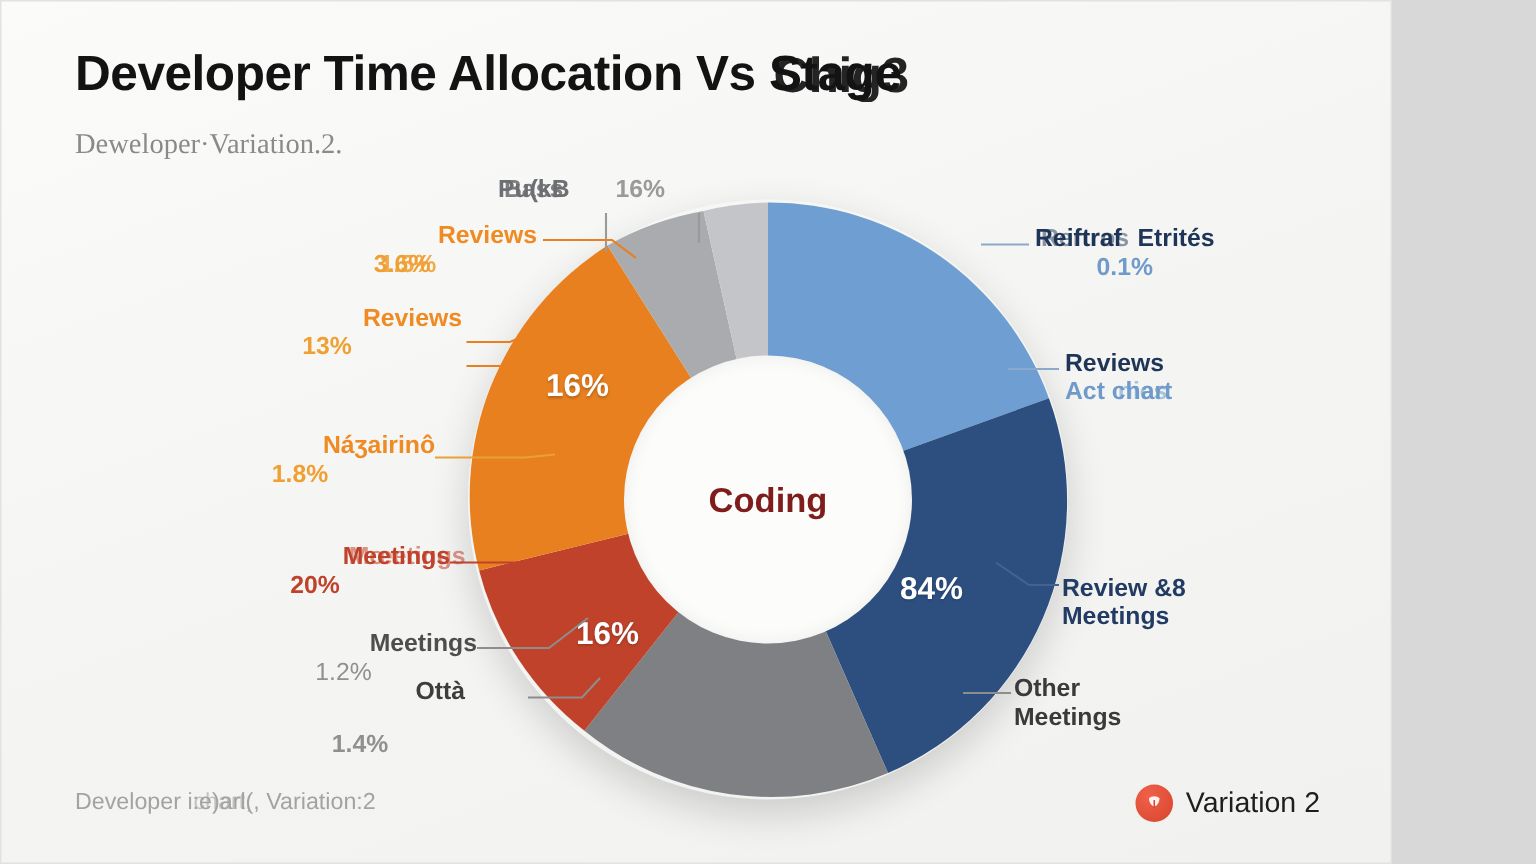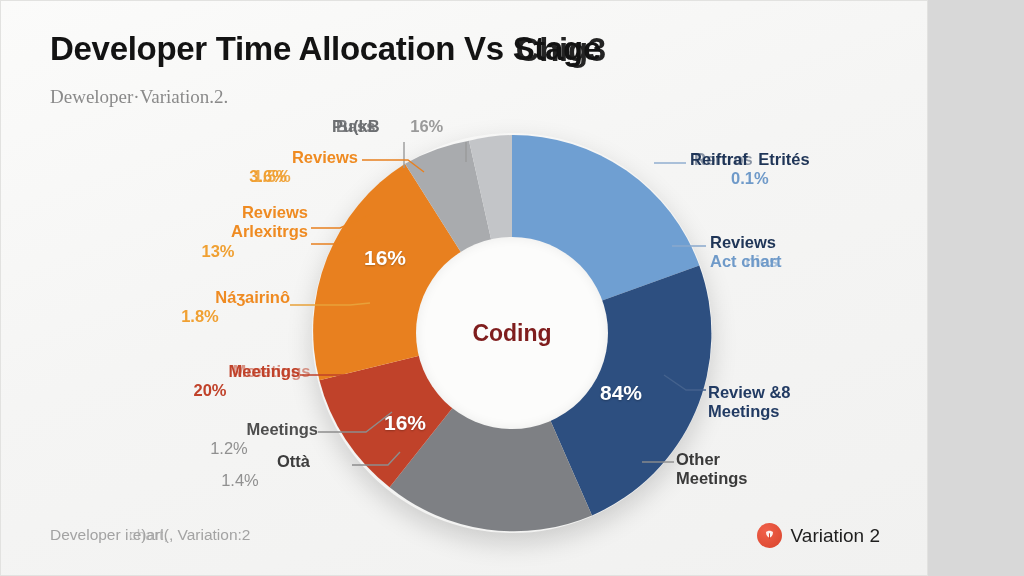--- a/index.html
+++ b/index.html
@@ -244,21 +244,20 @@
     <div class="l2" style="color:#f0a032;">
       <span class="ov">
         <span>3.6%</span>
         <span class="b">1.5%</span>
       </span>
     </div>
   </div>
 
   <div class="callout left" style="left:128px; top:203px; width:180px;">
     <div class="l1" style="color:#ef8b22;">Reviews</div>
-    <div class="l1" style="color:#ef8b22;">Arlexitrgs</div>
     <div class="l2" style="color:#f0a032;">13%</div>
   </div>
 
   <div class="callout left" style="left:110px; top:288px; width:180px;">
     <div class="l1" style="color:#ef8b22;">
       <span class="ov">
         <span>Náʒairinô</span>
       </span>
     </div>
     <div class="l2" style="color:#f0a032;">1.8%</div>
@@ -278,21 +277,21 @@
     <div class="l1" style="color:#4e4e4e;">Meetings</div>
     <div class="l2" style="color:#909090; font-weight:normal;">1.2%</div>
   </div>
 
   <div class="callout left" style="left:170px; top:452px; width:140px;">
     <div class="l1" style="color:#3d3d3d;">
       <span class="ov">
         <span>Ottà</span>
       </span>
     </div>
-    <div class="l2" style="color:#909090; font-weight:normal;">1.4%</div>
+    <div class="l2" style="color:#909090; font-weight:bold;margin-top:16px;">1.4%</div>
   </div>
 
   <div class="callout right" style="left:690px; top:150px;">
     <div class="l1" style="color:#1f3557;">
       <span class="ov">
         <span>Reiftraf</span>
         <span class="b" style="opacity:0.5;">Rertros</span>
       </span>
       <span style="margin-left:6px;">Etrités</span>
     </div>

